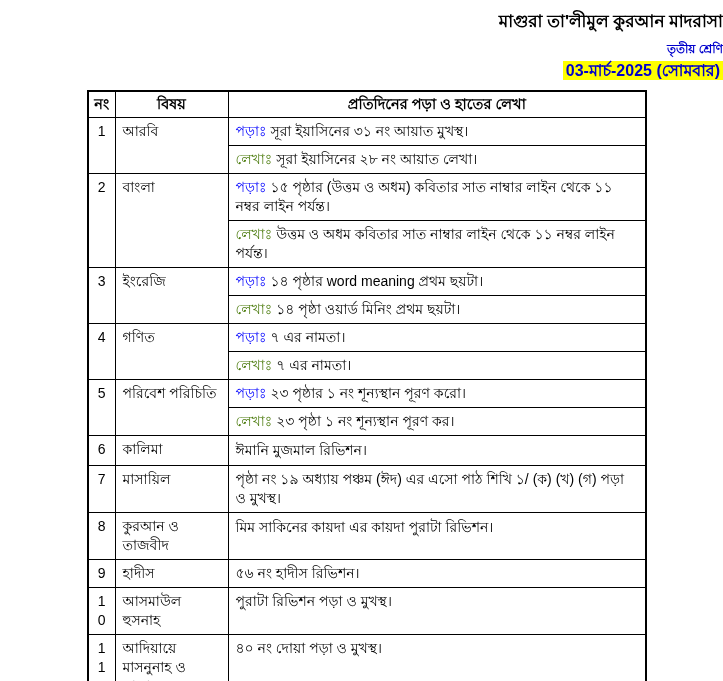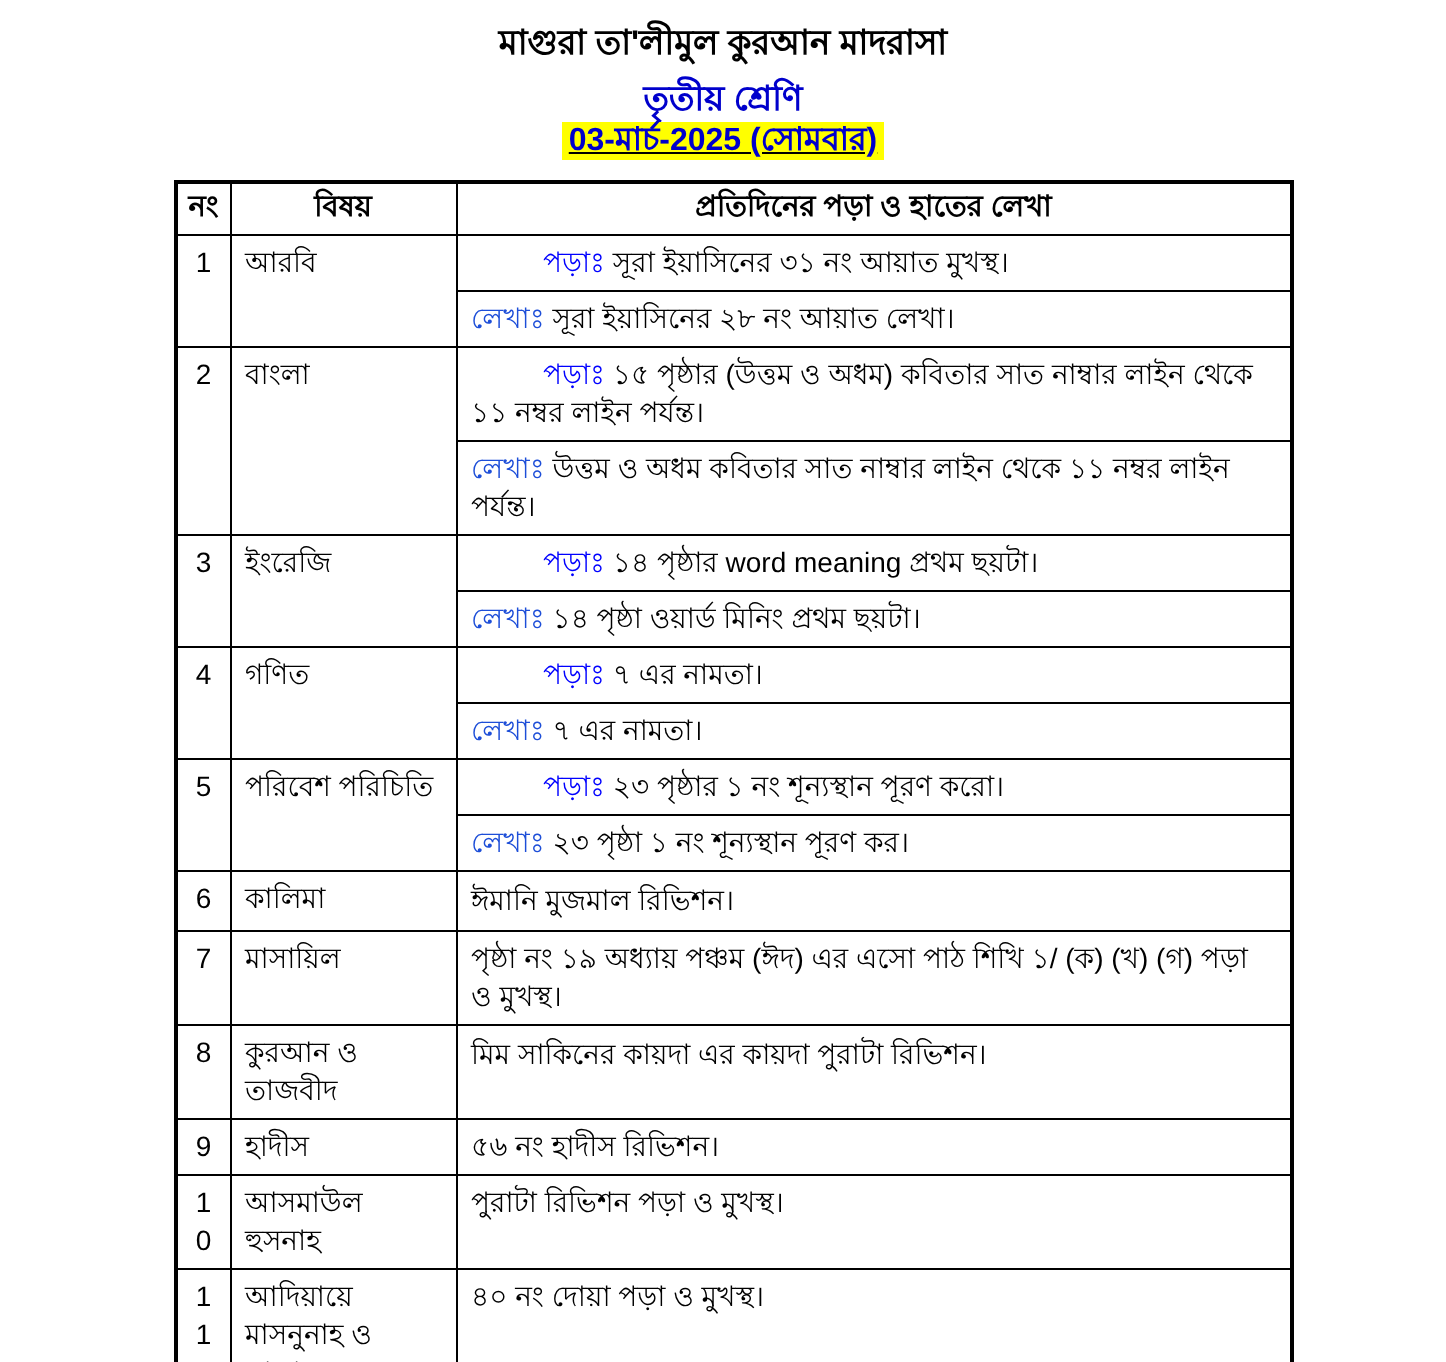--- a/index.html
+++ b/index.html
@@ -10,51 +10,50 @@
     color: #000000;
   }
   .page {
     position: relative;
     width: 723px;
     height: 681px;
     background: #ffffff;
     overflow: hidden;
   }
   .doc-header {
-    text-align: center;
+    text-align: right;
     padding-top: 10px;
   }
   .school-name {
     font-size: 17px;
     font-weight: bold;
     line-height: 23px;
   }
   .school-address {
     font-size: 15px;
     font-weight: bold;
     line-height: 21px;
   }
   .phone-numbers {
     font-size: 15.5px;
     line-height: 22px;
     letter-spacing: 0.4px;
   }
   .class-title {
     margin-top: 6px;
-    font-size: 17px;
+    font-size: 12px;
     font-weight: bold;
     color: #0000cc;
     line-height: 21px;
   }
   .date-line {
     margin-top: 1px;
     font-size: 16px;
     font-weight: bold;
     line-height: 20px;
-    text-decoration: underline;
   }
   .date-line .hl {
     background: #ffff00;
     color: #0000cc;
     padding: 1px 3px;
   }
   table.homework {
     border-collapse: collapse;
     table-layout: fixed;
     width: 558px;
@@ -76,22 +75,22 @@
     font-size: 14.5px;
     padding: 3px 4px;
     vertical-align: middle;
   }
   td.c-no {
     text-align: center;
     padding-left: 2px;
     padding-right: 2px;
   }
   td.c-task.pad-tall { padding-top: 5px; padding-bottom: 5px; }
-  .lbl-read  { color: #0000ff; margin-left: 36px; }
-  .lbl-write { color: #1d4ed8; text-align: center; }
+  .lbl-read  { color: #0000ff; }
+  .lbl-write { color: #4d7c0f; text-align: center; }
 </style>
 </head>
 <body>
 
 <div class="page">
 
   <div class="doc-header">
     <div class="school-name">মাগুরা তা'লীমুল কুরআন মাদরাসা</div>
     <div class="class-title">তৃতীয় শ্রেণি</div>
     <div class="date-line"><span class="hl">03-মার্চ-2025 (সোমবার)</span></div>

